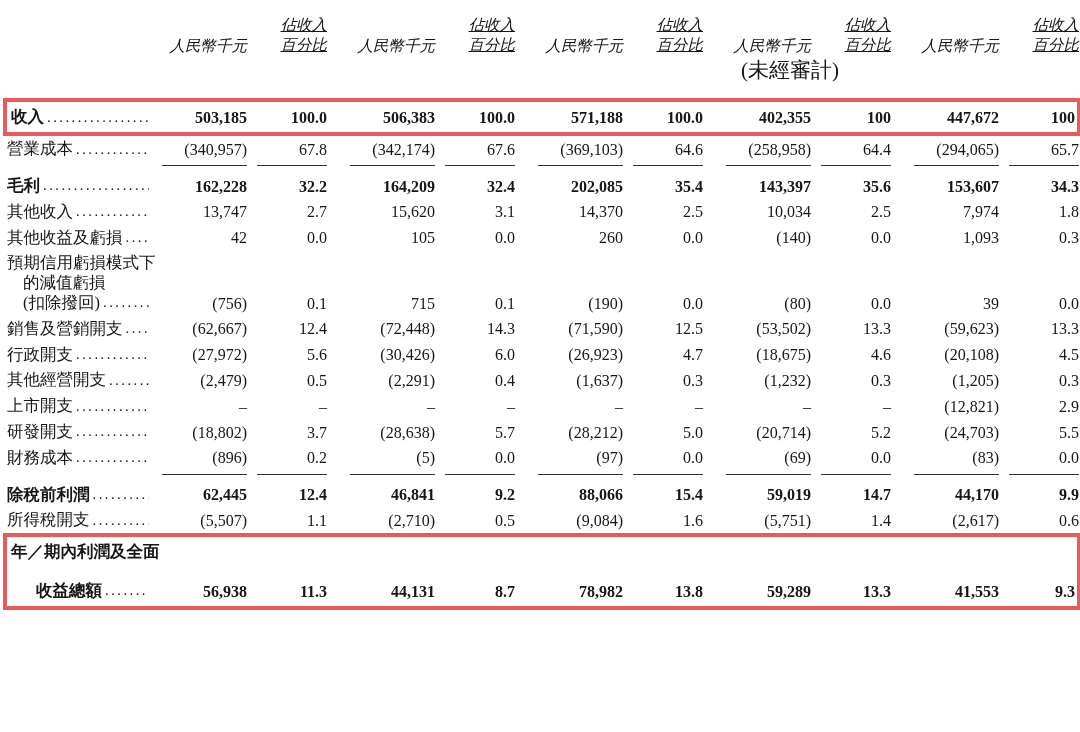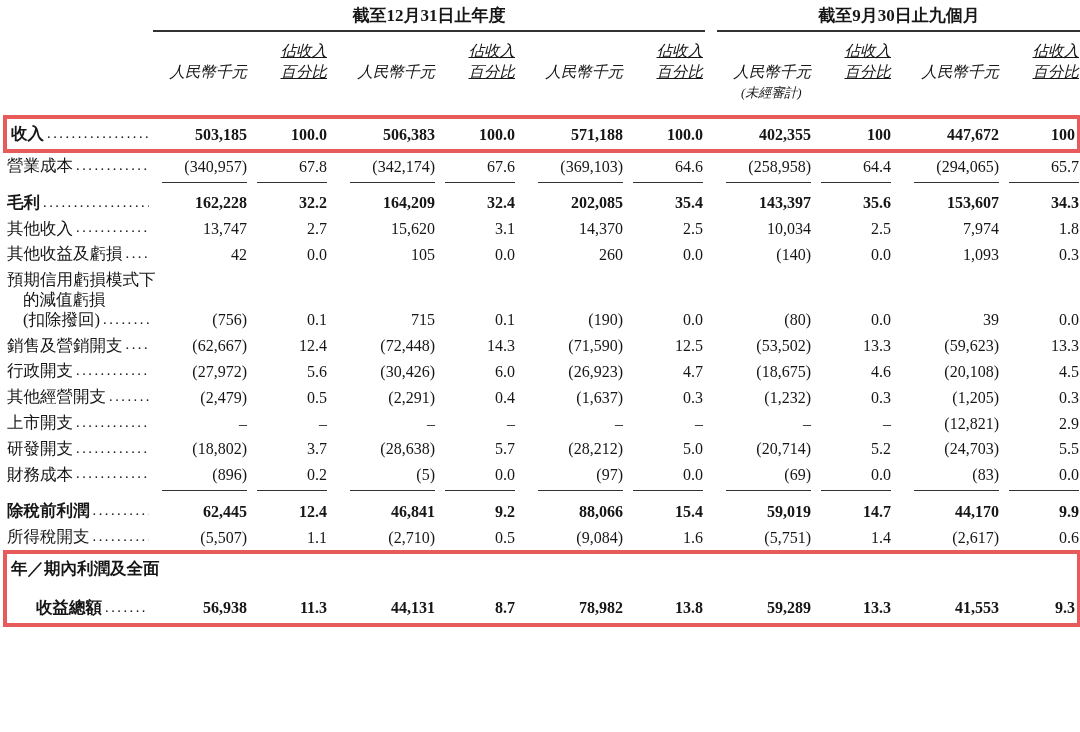--- a/index.html
+++ b/index.html
@@ -39,31 +39,31 @@
     font-weight:700;text-align:center;font-size:16.5px;
     border-bottom:2.4px solid var(--rule);
     padding:7px 0 3px 0;
   }
   td.unit,td.pct{
     font-style:italic;text-align:right;vertical-align:bottom;
     padding:9px 2px 2px 0;font-size:15.5px;white-space:nowrap;
   }
   td.pct div{line-height:1.3;text-decoration:underline;}
   td.note{
-    font-style:italic;text-align:left;font-size:13px;
+    text-align:left;font-size:21px;
     padding:1px 0 0 24px;white-space:nowrap;
   }
   tr.gap td{height:15px;padding:0;}
 
   
   td.lbl{text-align:left;padding-left:4px;font-size:16.5px;white-space:nowrap;}
   td.num{text-align:right;white-space:nowrap;}
   td.spc{padding:3px 0;}
   .b{font-weight:700;}
-  .lwrap{display:flex;align-items:center;}
+  .lwrap{display:flex;align-items:flex-end;}
   td.lbl div.ind{padding-left:16px;}
   tr.hl-row td.lbl div.ind{padding-left:25px;margin-top:19px;}
   .dots{
     flex:1 1 auto;overflow:hidden;white-space:nowrap;
     letter-spacing:2.5px;font-weight:400;font-size:14.5px;
     margin:0 2px 1px 3px;
   }
   
   td.hl{border-top:4px solid var(--red);border-bottom:4px solid var(--red);padding-top:5px;padding-bottom:5px;}
   td.hl-l{border-left:4px solid var(--red);}
@@ -90,26 +90,20 @@
       <col class="c-sp">
     <col class="c-rmb">
       <col class="c-pct">
       <col class="c-sp">
     <col class="c-rmb">
       <col class="c-pct">
   </colgroup>
   <thead>
     <tr>
       <td class="blank"></td>
-      <td colspan="8" class="period">截至12月31日止年度</td>
-      <td class="blank"></td>
-      <td colspan="5" class="period">截至9月30日止九個月</td>
-    </tr>
-    <tr>
-      <td class="blank"></td>
       <td class="unit">人民幣千元</td>
       <td class="pct">
         <div>佔收入</div>
         <div>百分比</div>
       </td>
       <td class="blank"></td>
       <td class="unit">人民幣千元</td>
       <td class="pct">
         <div>佔收入</div>
         <div>百分比</div>

